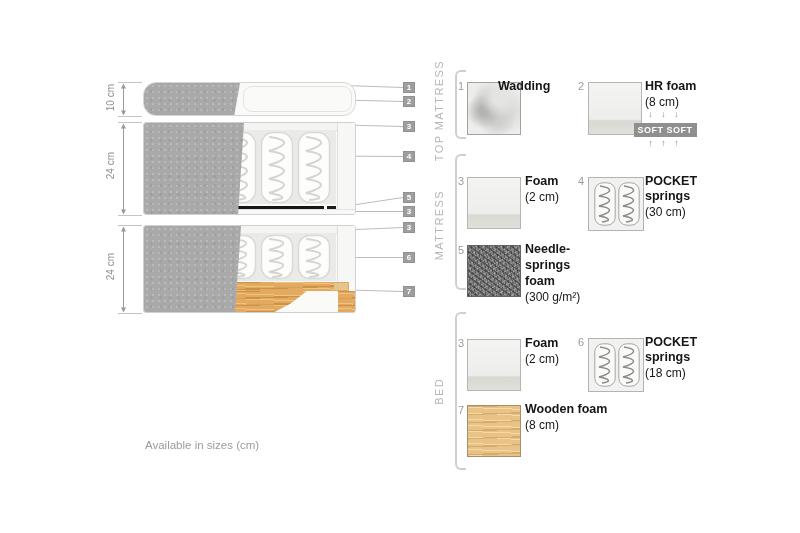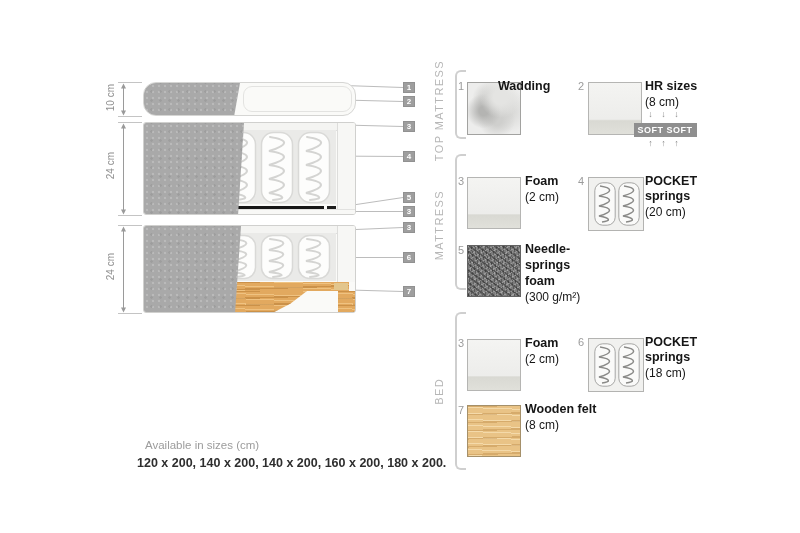--- a/index.html
+++ b/index.html
@@ -232,42 +232,42 @@
   <div class="vtitle" style="top:60px">TOP MATTRESS</div>
   <div class="vtitle" style="top:190px">MATTRESS</div>
   <div class="vtitle" style="top:378px">BED</div>
 
   <div class="lnum" style="left:450px;top:80px">1</div>
   <div class="sw sw-wadding" style="left:467px;top:82px;width:54px;height:53px"></div>
   <div class="lname" style="left:498px;top:79px">Wadding</div>
 
   <div class="lnum" style="left:570px;top:80px">2</div>
   <div class="sw sw-foam" style="left:588px;top:82px;width:54px;height:53px"></div>
-  <div class="lname" style="left:645px;top:79px">HR sizes</div>
+  <div class="lname" style="left:645px;top:79px">HR foam</div>
   <div class="lsize" style="left:645px;top:95px">(8 cm)</div>
   <div class="extra-block">
     <div class="arrows">↓ ↓ ↓</div>
     <span class="extra-badge">SOFT SOFT</span>
     <div class="arrows">↑ ↑ ↑</div>
   </div>
 
   <div class="lnum" style="left:450px;top:175px">3</div>
   <div class="sw sw-foam" style="left:467px;top:177px;width:54px;height:52px"></div>
   <div class="lname" style="left:525px;top:174px">Foam</div>
   <div class="lsize" style="left:525px;top:190px">(2 cm)</div>
 
   <div class="lnum" style="left:570px;top:175px">4</div>
   <svg class="abs" style="left:588px;top:177px" width="56" height="54" viewBox="0 0 56 54">
     <rect x="0.5" y="0.5" width="55" height="53" fill="#f1f1ef" stroke="#b3b3b1"></rect>
     <use href="#sp-sw" x="6" y="5" width="22" height="44"></use>
     <use href="#sp-sw" x="30" y="5" width="22" height="44"></use>
   </svg>
   <div class="lname" style="left:645px;top:174px">POCKET</div>
   <div class="lname" style="left:645px;top:189px">springs</div>
-  <div class="lsize" style="left:645px;top:205px">(20 cm)</div>
+  <div class="lsize" style="left:645px;top:205px">(30 cm)</div>
 
   <div class="lnum" style="left:450px;top:244px">5</div>
   <div class="sw sw-felt" style="left:467px;top:245px;width:54px;height:52px"></div>
   <div class="lname" style="left:525px;top:242px">Needle-</div>
   <div class="lname" style="left:525px;top:258px">springs</div>
   <div class="lname" style="left:525px;top:274px">foam</div>
   <div class="lsize" style="left:525px;top:290px">(300 g/m²)</div>
 
   <div class="lnum" style="left:450px;top:337px">3</div>
   <div class="sw sw-foam" style="left:467px;top:339px;width:54px;height:52px"></div>
@@ -279,19 +279,18 @@
     <rect x="0.5" y="0.5" width="55" height="53" fill="#f1f1ef" stroke="#b3b3b1"></rect>
     <use href="#sp-sw" x="6" y="5" width="22" height="44"></use>
     <use href="#sp-sw" x="30" y="5" width="22" height="44"></use>
   </svg>
   <div class="lname" style="left:645px;top:335px">POCKET</div>
   <div class="lname" style="left:645px;top:350px">springs</div>
   <div class="lsize" style="left:645px;top:366px">(18 cm)</div>
 
   <div class="lnum" style="left:450px;top:404px">7</div>
   <div class="sw sw-wood" style="left:467px;top:405px;width:54px;height:52px"></div>
-  <div class="lname" style="left:525px;top:402px">Wooden felt</div>
+  <div class="lname" style="left:525px;top:402px">Wooden foam</div>
   <div class="lsize" style="left:525px;top:418px">(8 cm)</div>
 
   <div class="sizes-title">Available in sizes (cm)</div>
-  <div class="sizes-list">120 x 200, 140 x 200, 140 x 200, 160 x 200, 180 x 200.</div>
 
 </div>
 
 </body></html>

